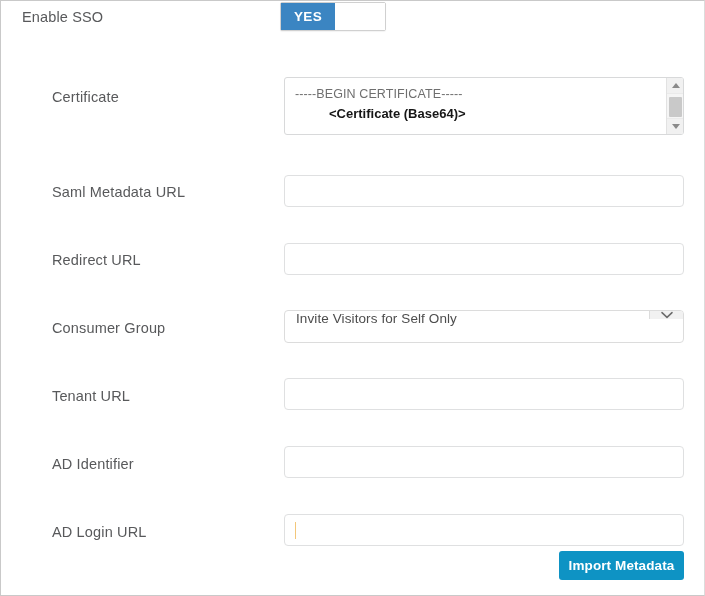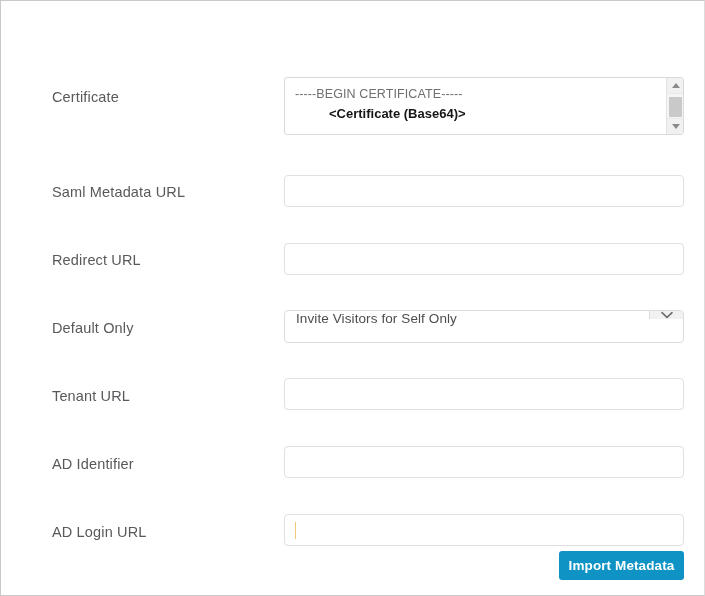--- a/index.html
+++ b/index.html
@@ -244,20 +244,27 @@
     letter-spacing: .1px;
     cursor: pointer;
     padding: 0;
   }
 </style>
 </head>
 <body>
 
 <div class="page">
 
+  <div class="sso-row">
+    <div class="sso-label">Enable SSO</div>
+    <div class="toggle">
+      <div class="toggle-on">YES</div>
+      <div class="toggle-off"></div>
+    </div>
+  </div>
 
   <div class="field-label" style="top:88px;">Certificate</div>
   <div class="cert-box">
     <div class="cert-inner">
       <div class="cert-line1">-----BEGIN CERTIFICATE-----</div>
       <div class="cert-line2">&lt;Certificate (Base64)&gt;</div>
     </div>
     <div class="cert-scroll">
       <div class="sb-arrow up">
           <i></i>
@@ -272,21 +279,21 @@
   <div class="field-label" style="top:183px;">Saml Metadata URL</div>
   <div class="control" style="top:174px;">
     <input class="txt-input" type="text" value="" style="">
   </div>
 
   <div class="field-label" style="top:251px;">Redirect URL</div>
   <div class="control" style="top:242px;">
     <input class="txt-input" type="text" value="" style="">
   </div>
 
-  <div class="field-label" style="top:319px;">Default Only</div>
+  <div class="field-label" style="top:319px;">Consumer Group</div>
   <div class="select-wrap">
     <div class="select-value">Invite Visitors for Self Only</div>
     <div class="select-arrow">
       <svg width="12" height="8" viewBox="0 0 12 8" aria-hidden="true">
         <path d="M1 1.6 L6 6.4 L11 1.6" fill="none" stroke="#6b6b6b" stroke-width="1.5" stroke-linecap="round" stroke-linejoin="round"></path>
       </svg>
     </div>
   </div>
 
   <div class="field-label" style="top:387px;">Tenant URL</div>

